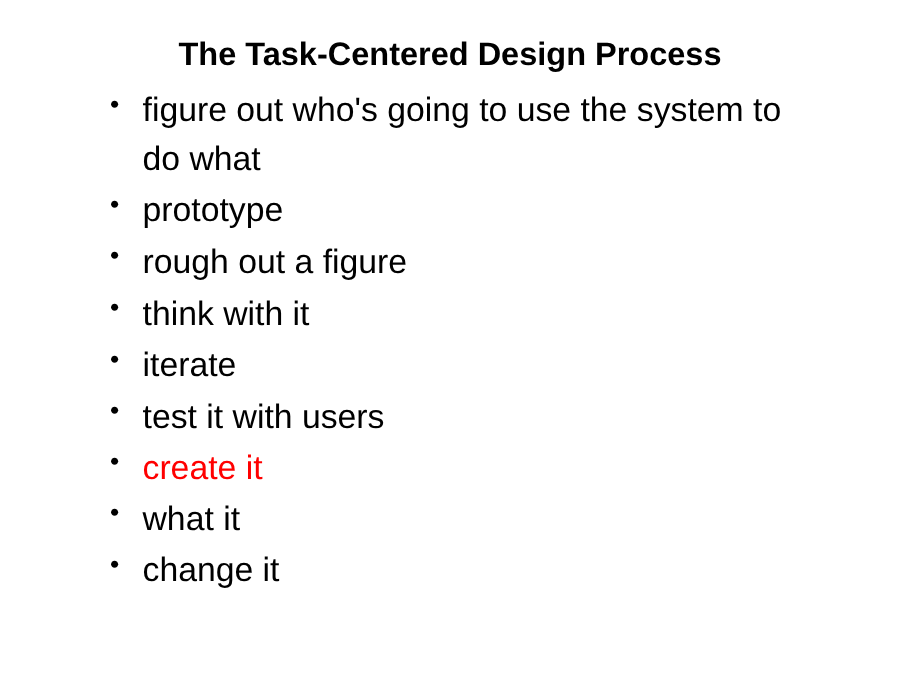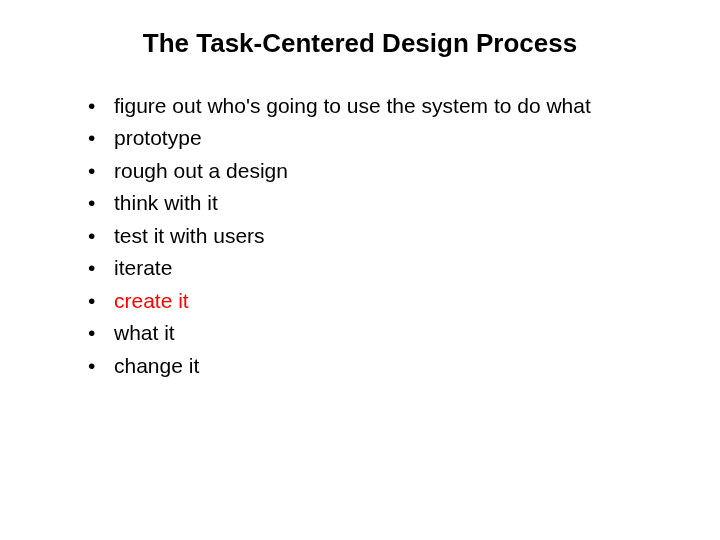--- a/index.html
+++ b/index.html
@@ -9,29 +9,29 @@
       background: #ffffff;
       font-family: "Comic Sans MS", "Comic Sans", cursive, sans-serif;
       padding: 28px 60px 40px 60px;
       overflow: hidden;
     }
     .title {
       font-size: 26px;
       font-weight: bold;
       color: #000000;
       text-align: center;
-      margin-bottom: 32px;
+      margin-bottom: 10px;
     }
     ul.bullets {
       list-style: none;
       padding-left: 28px;
     }
     ul.bullets li {
       position: relative;
-      font-size: 21px;
+      font-size: 27px;
       color: #000000;
       line-height: 1.45;
       margin-bottom: 2px;
       padding-left: 26px;
     }
     ul.bullets li::before {
       content: "•";
       position: absolute;
       left: 0;
       top: 0;
@@ -43,20 +43,20 @@
     }
   </style>
 </head>
 <body>
 
 <h1 class="title">The Task-Centered Design Process</h1>
 
 <ul class="bullets">
   <li>figure out who's going to use the system to do what</li>
   <li>prototype</li>
-  <li>rough out a design</li>
+  <li>rough out a figure</li>
   <li>think with it</li>
+  <li>iterate</li>
   <li>test it with users</li>
-  <li>iterate</li>
   <li class="accent">create it</li>
   <li>what it</li>
   <li>change it</li>
 </ul>
 
 </body></html>

